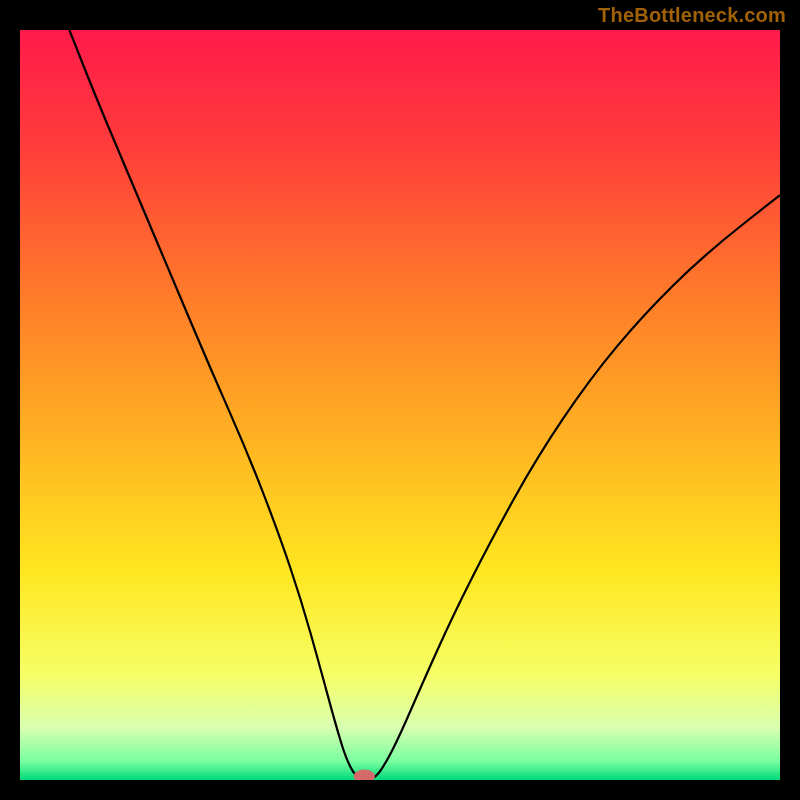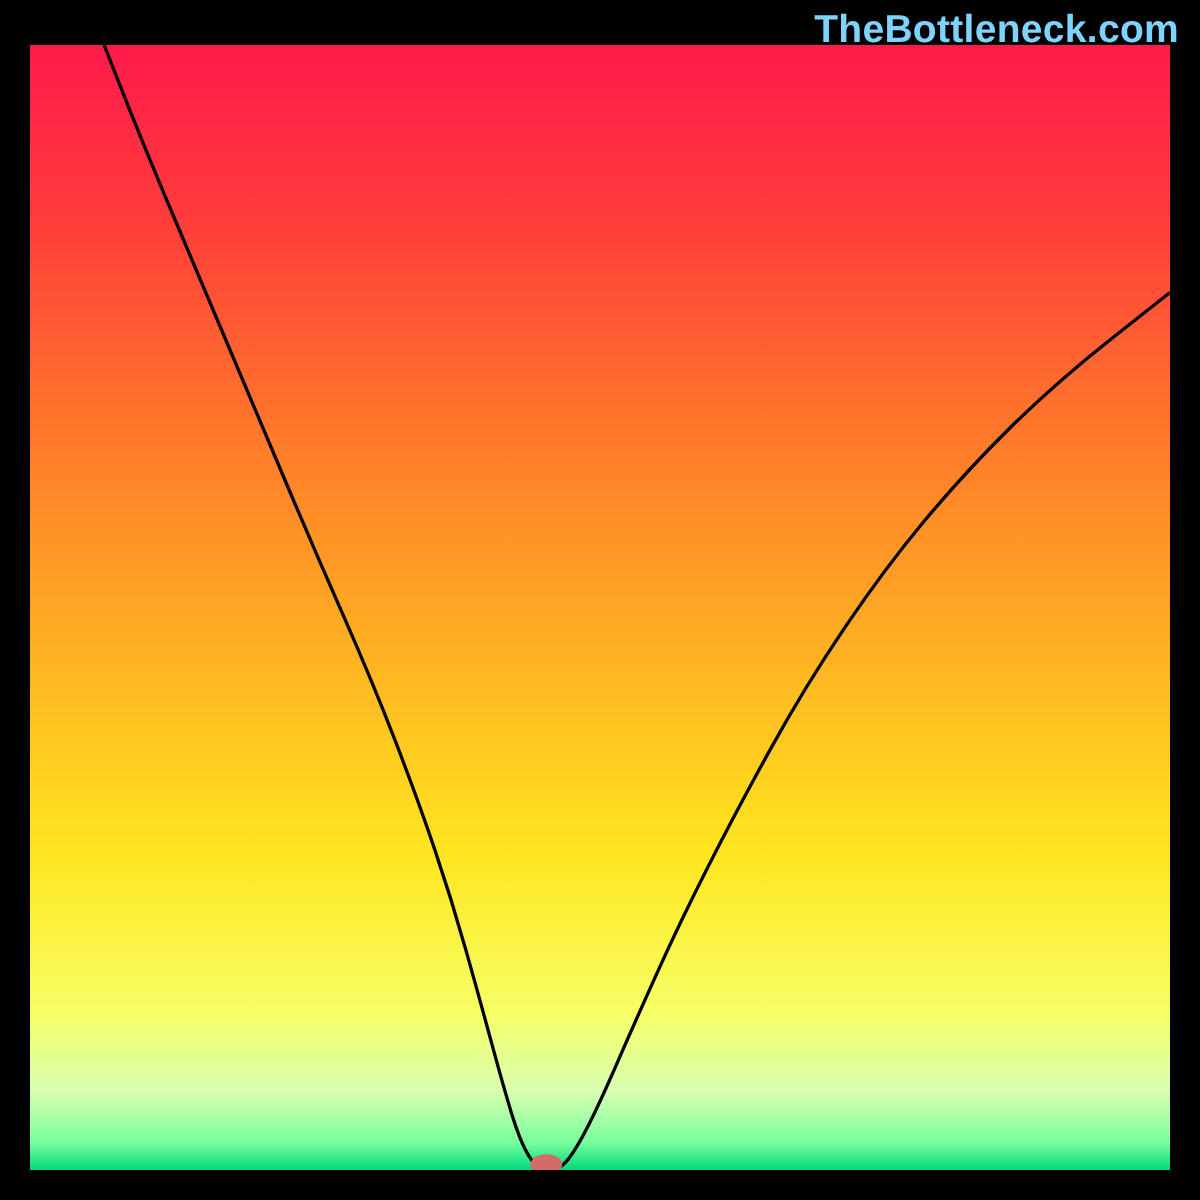--- a/index.html
+++ b/index.html
@@ -14,22 +14,22 @@
   .outer {
     position: relative;
     width: 800px;
     height: 800px;
     background: #000;
   }
   .watermark {
     position: absolute;
     top: 4px;
     right: 14px;
-    color: #7dd3fc;
-    font-size: 26px;
+    color: #a16207;
+    font-size: 20px;
     font-weight: 600;
     letter-spacing: 0.2px;
     user-select: none;
   }
   .plot-frame {
     position: absolute;
     left: 20px;
     top: 30px;
     width: 760px;
     height: 750px;

